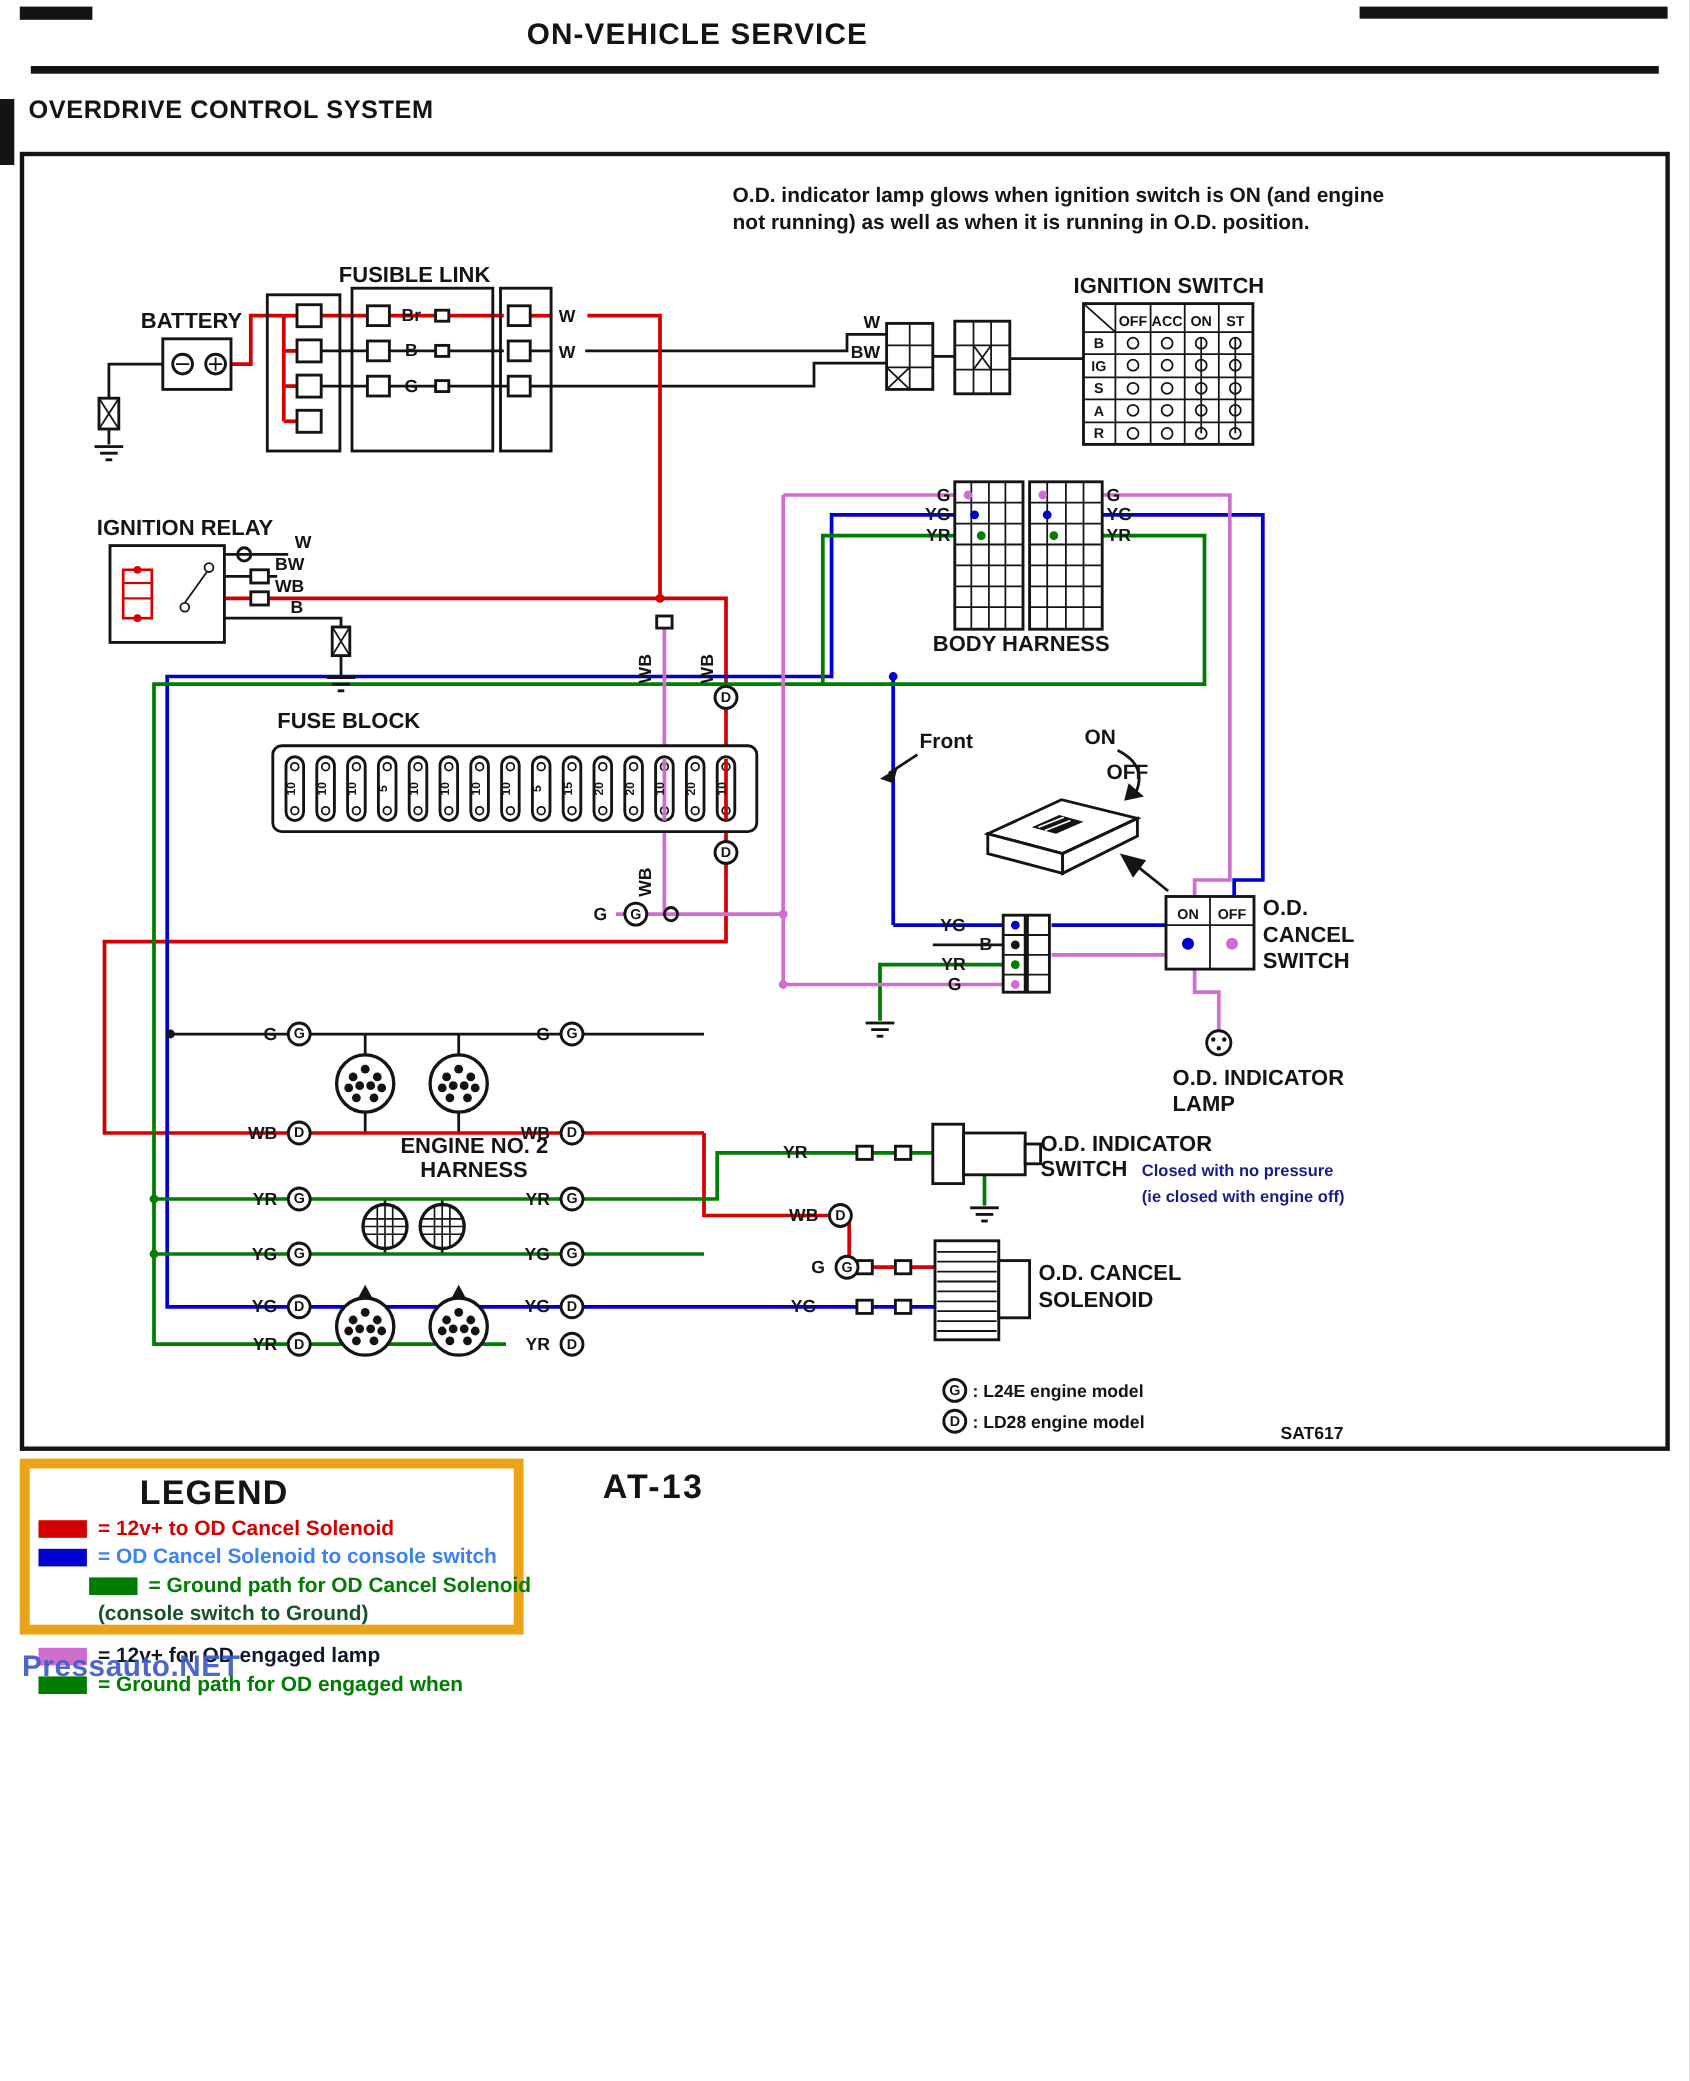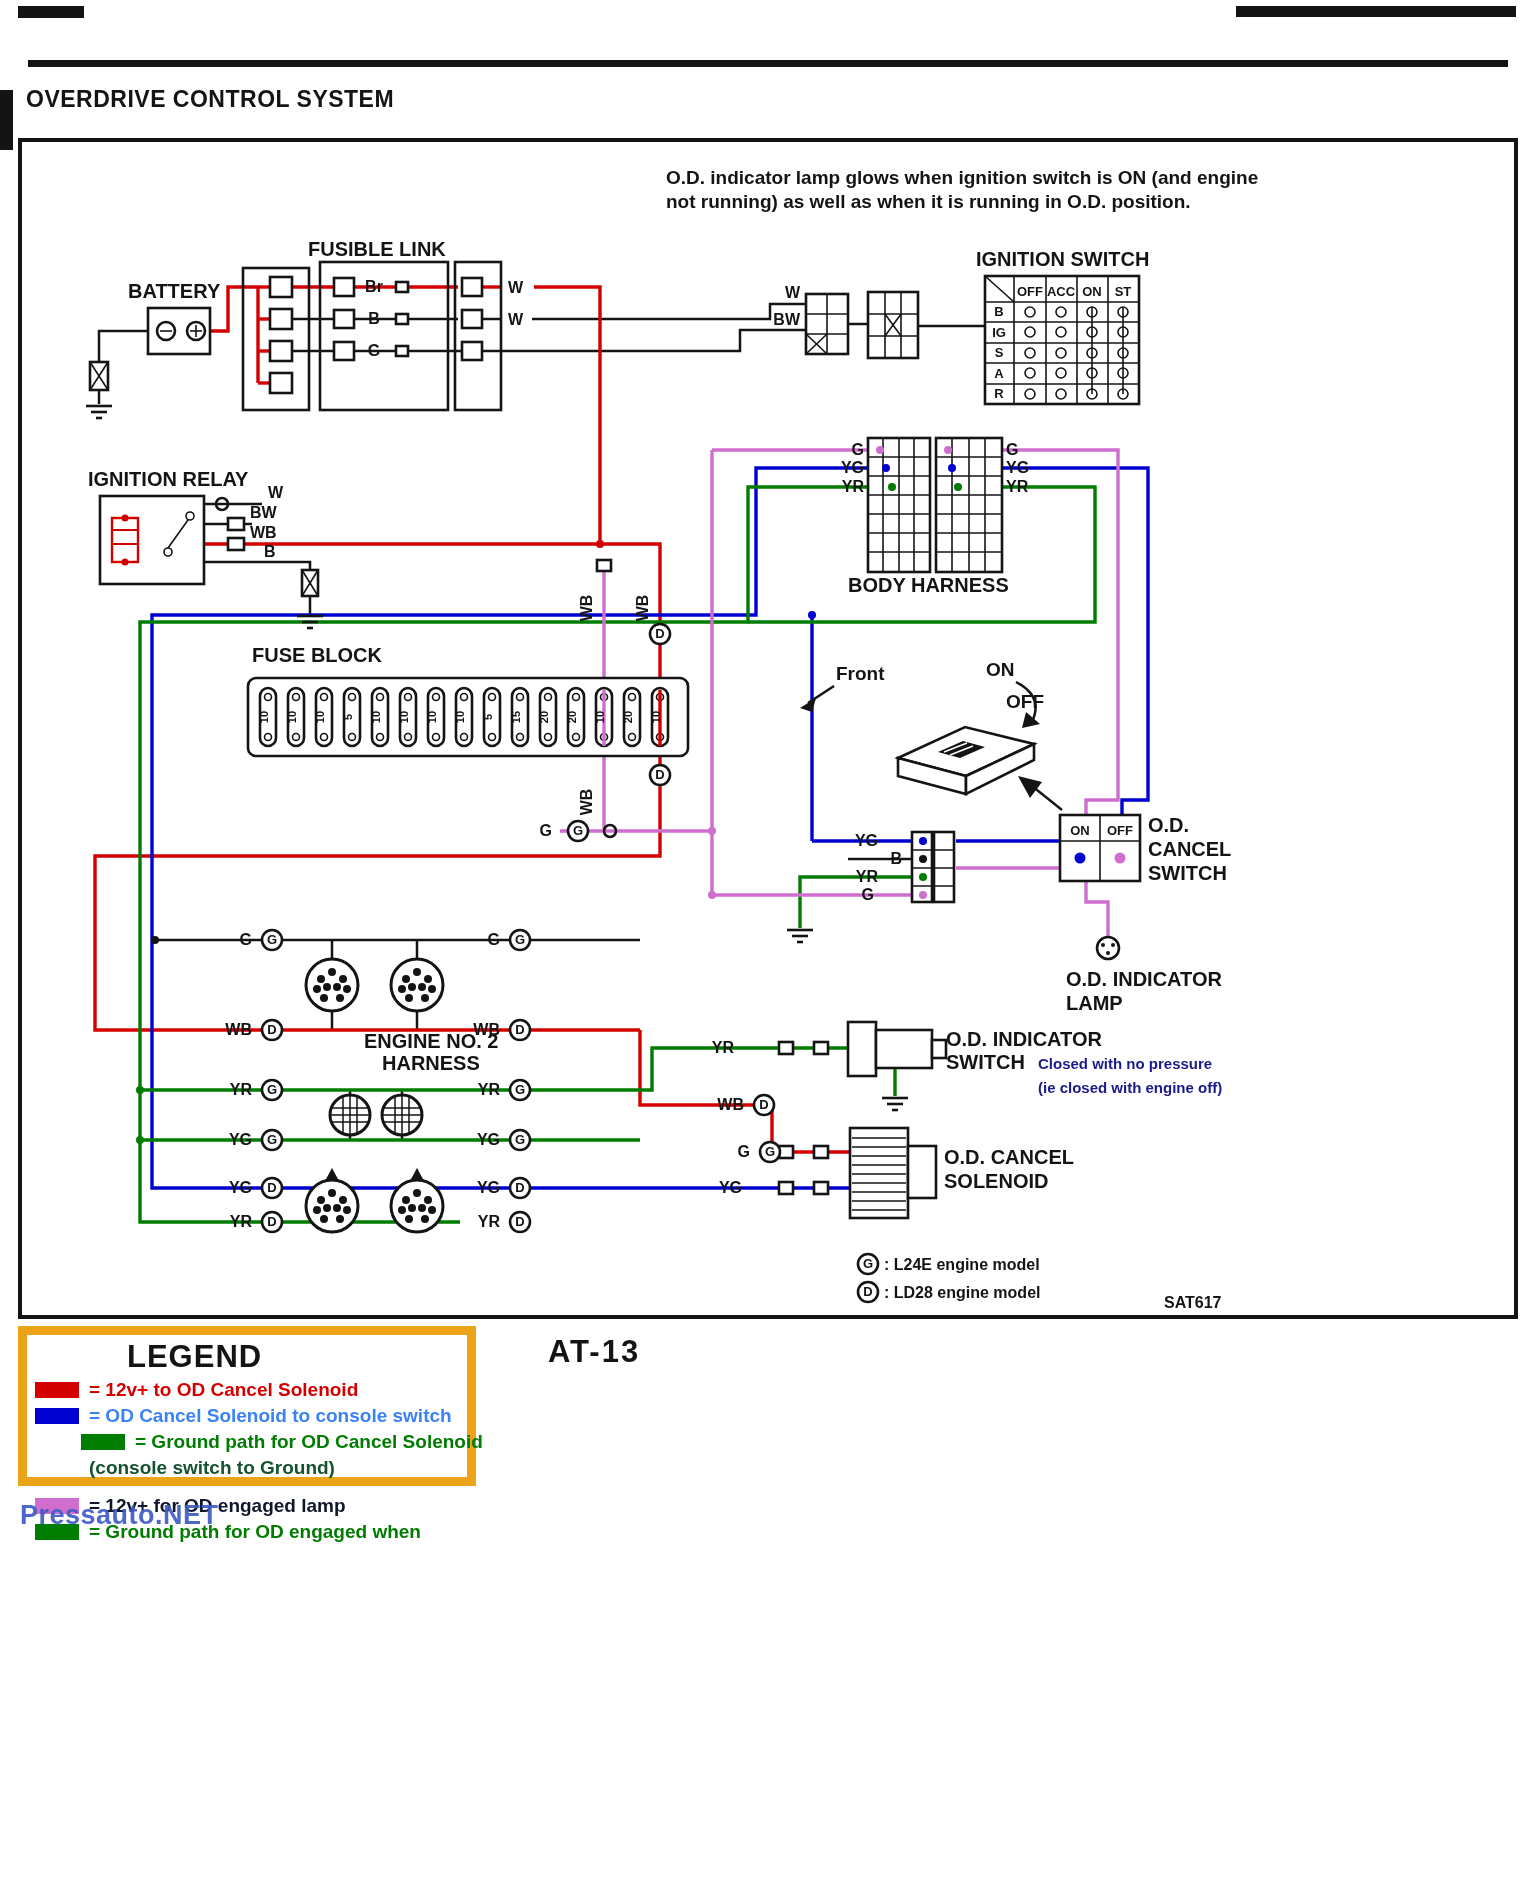--- a/index.html
+++ b/index.html
@@ -45,20 +45,21 @@
   #page-code{left:548px;top:1334px;font-size:31px;font-weight:bold;letter-spacing:2px;}
   #watermark{left:20px;top:1500px;font-size:27px;font-weight:bold;letter-spacing:0.5px;color:var(--color-watermark,#3f5bc6);opacity:0.92;z-index:5;}
 </style>
 </head>
 <body>
 
 <div id="page">
 
   <div class="abs" id="bar-tl"></div>
   <div class="abs" id="bar-tr"></div>
+  <div class="abs" id="header-title">ON-VEHICLE SERVICE</div>
   <div class="abs" id="header-rule"></div>
   <div class="abs" id="edge-blob"></div>
   <div class="abs" id="section-title">OVERDRIVE CONTROL SYSTEM</div>
 
   <svg class="abs" id="diagram" viewBox="0 0 1536 1892">
     <defs>
       <g id="gnd">
         <line x1="-13" y1="0" x2="13" y2="0" stroke="#141414" stroke-width="2.6"></line>
         <line x1="-8" y1="6" x2="8" y2="6" stroke="#141414" stroke-width="2.6"></line>
         <line x1="-3" y1="12" x2="3" y2="12" stroke="#141414" stroke-width="2.6"></line>

